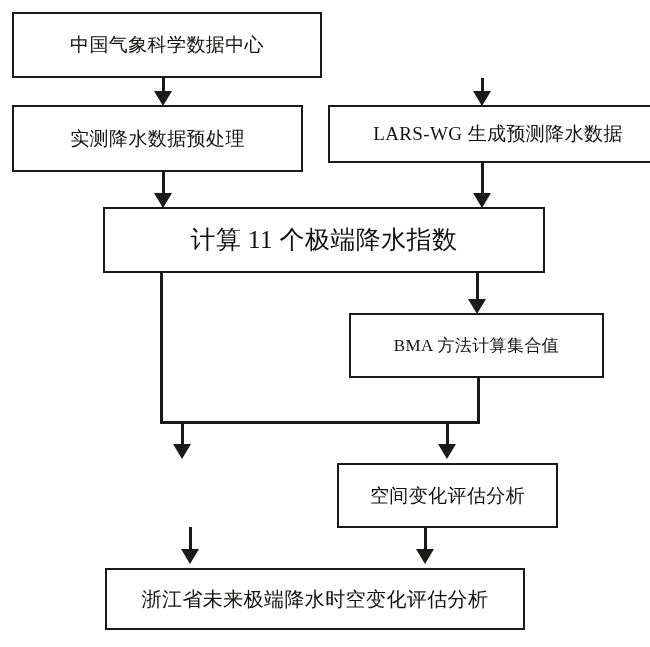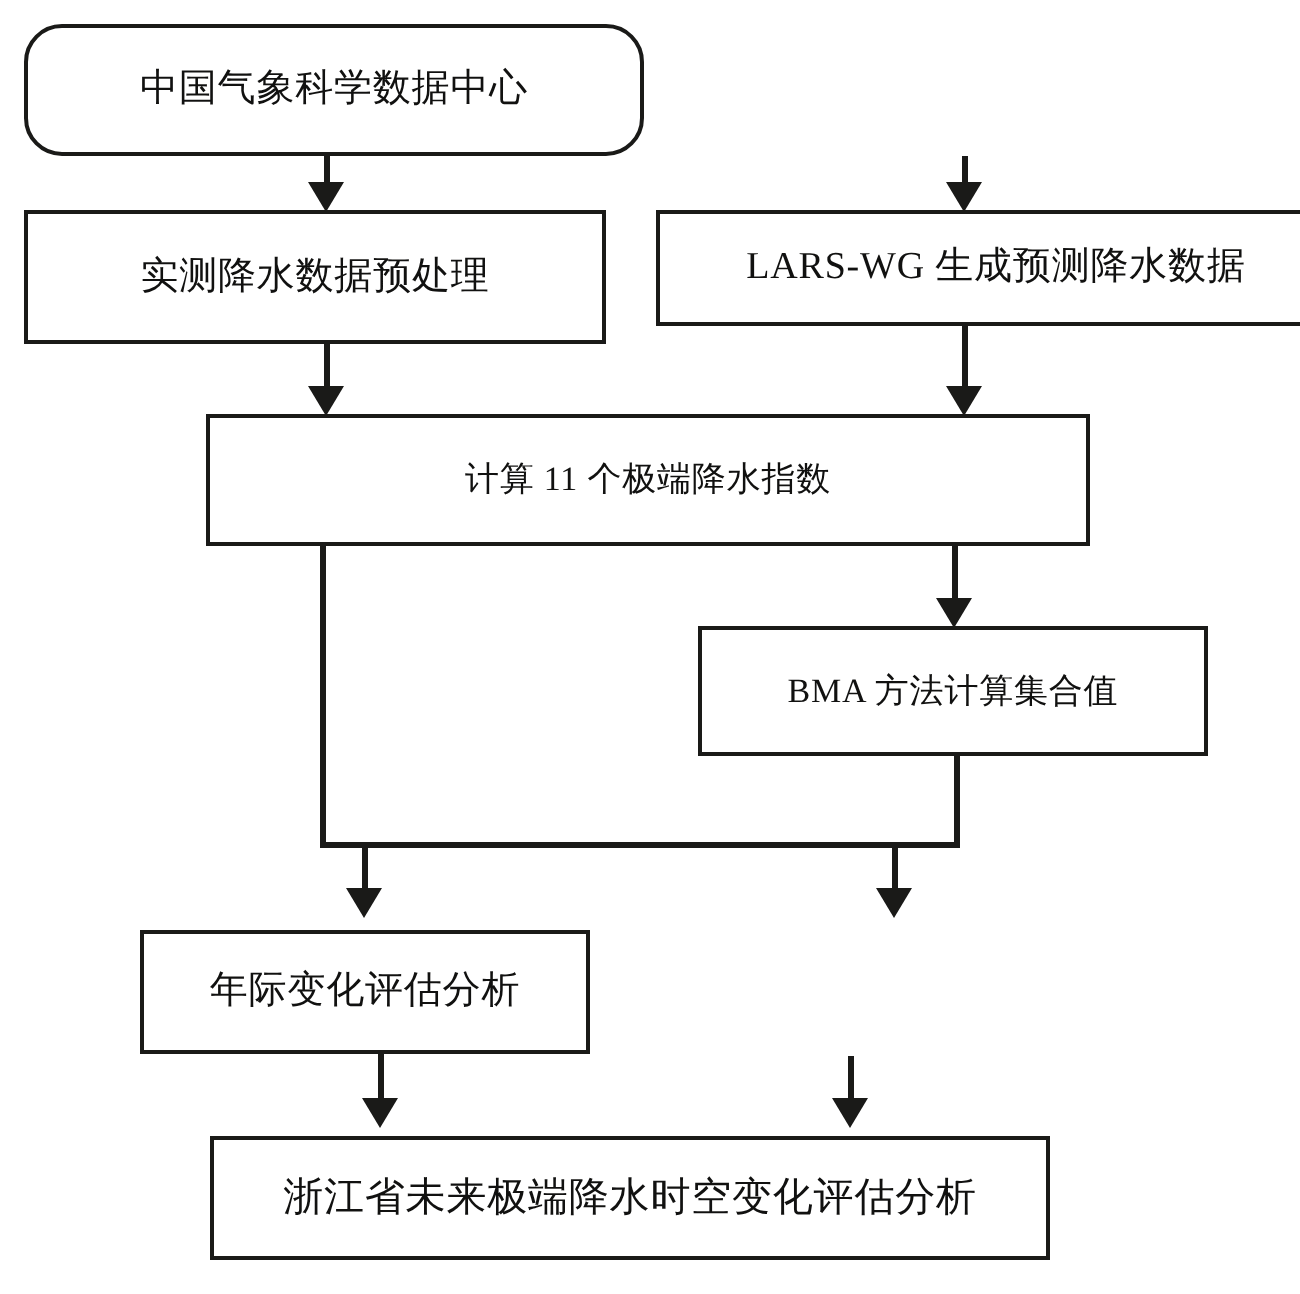--- a/index.html
+++ b/index.html
@@ -28,25 +28,25 @@
     color: #111110;
     line-height: 1.15;
     letter-spacing: 0.4px;
     white-space: nowrap;
   }
   .node .label {
     display: block;
     padding: 0 6px;
   }
   
-  #n-cma      { left: 12px;  top: 12px;  width: 310px; height: 66px;  font-size: 19px; border-radius: 19px; }
+  #n-cma      { left: 12px;  top: 12px;  width: 310px; height: 66px;  font-size: 19px; }
   #n-cmip5    { left: 335px; top: 12px;  width: 302px; height: 66px;  font-size: 19px; }
   #n-obsprep  { left: 12px;  top: 105px; width: 291px; height: 67px;  font-size: 19px; text-align: right; }
   #n-larswg   { left: 328px; top: 105px; width: 340px; height: 58px;  font-size: 19px; }
-  #n-indices  { left: 103px; top: 207px; width: 442px; height: 66px;  font-size: 17px; }
+  #n-indices  { left: 103px; top: 207px; width: 442px; height: 66px;  font-size: 25px; }
   #n-bma      { left: 349px; top: 313px; width: 255px; height: 65px;  font-size: 17px; }
   #n-interann { left: 70px;  top: 465px; width: 225px; height: 62px;  font-size: 19px; }
   #n-spatial  { left: 337px; top: 463px; width: 221px; height: 65px;  font-size: 19px; }
   #n-final    { left: 105px; top: 568px; width: 420px; height: 62px;  font-size: 20px; }
 
   
   .vline, .hline {
     position: absolute;
     background: #1a1a18;
   }
@@ -111,22 +111,22 @@
   </div>
 
   <div class="node" id="n-indices">
     <span class="label">计算 11 个极端降水指数</span>
   </div>
 
   <div class="node" id="n-bma">
     <span class="label">BMA 方法计算集合值</span>
   </div>
 
-  <div class="node" id="n-interann">
-    <span class="label">年际变化评估分析</span>
+
+  <div class="node" id="n-spatial">
+    <span class="label">空间变化评估分析</span>
   </div>
-
 
   <div class="node" id="n-final">
     <span class="label">浙江省未来极端降水时空变化评估分析</span>
   </div>
 
 </div>
 
 </body></html>

